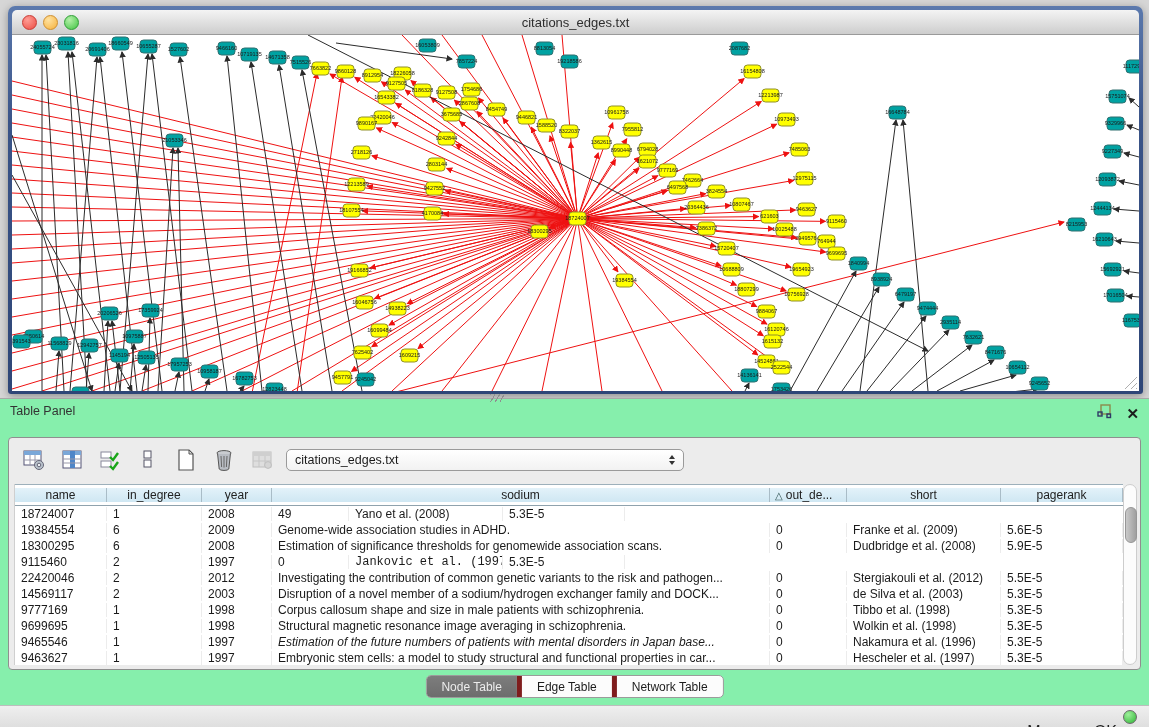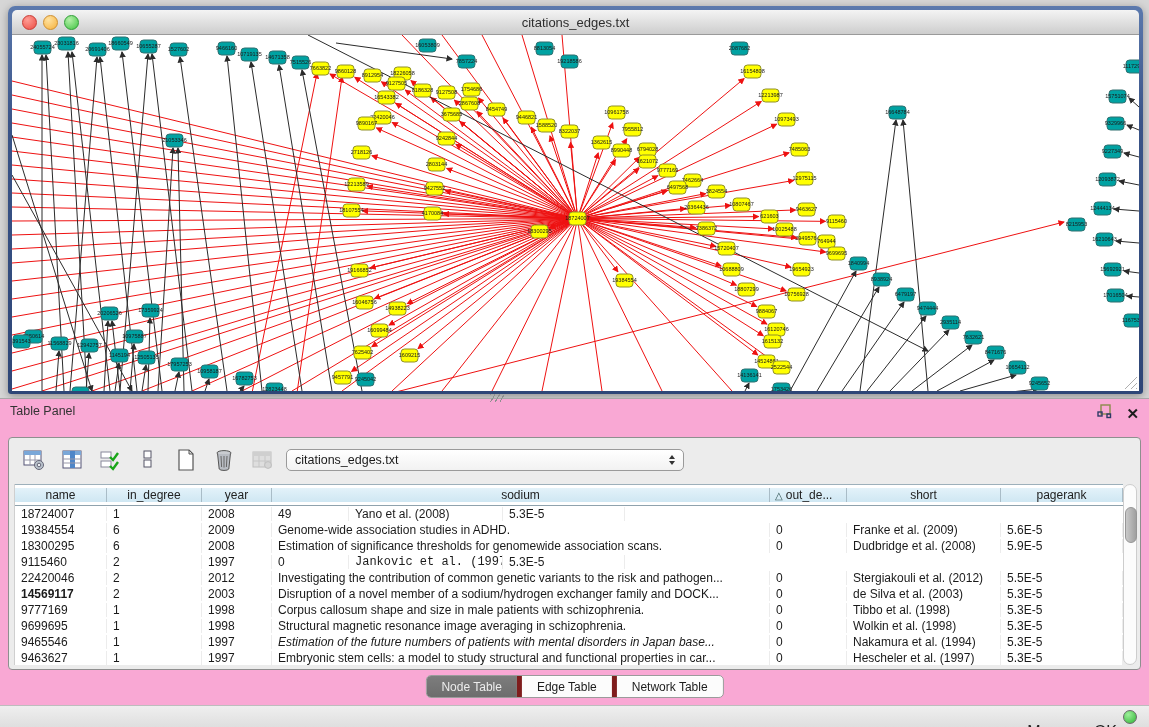--- a/index.html
+++ b/index.html
@@ -18,21 +18,21 @@
   .light.red{background:radial-gradient(circle at 35% 30%,#ff9d95,#ec4d43);border:1px solid #c93a34;}
   .light.yel{background:radial-gradient(circle at 35% 30%,#ffe2a0,#f6b13c);border:1px solid #cf8f2e;}
   .light.grn{background:radial-gradient(circle at 35% 30%,#b4f0a8,#41c444);border:1px solid #2f9e36;}
   .wtitle{flex:1;text-align:center;font-size:13px;color:#2e2e2e;}
   .gcanvas{position:relative;width:1127px;height:356px;background:#ffffff;overflow:hidden;}
   .corner-grip{position:absolute;right:2px;bottom:2px;width:14px;height:14px;
     background:repeating-linear-gradient(135deg,transparent 0 3px,#9a9a9a 3px 4px);
     clip-path:polygon(100% 0,100% 100%,0 100%);opacity:.8;}
   
   .tpanel{position:absolute;left:0;top:398px;width:1149px;height:329px;
-          background:#f9a8d4;border-top:1px solid #a8a8a8;}
+          background:#86efac;border-top:1px solid #a8a8a8;}
   .divider-grip{position:absolute;left:490px;top:-5px;width:14px;height:8px;
     background:repeating-linear-gradient(120deg,#8f8f8f 0 1px,transparent 1px 4px);}
   .tpanel-title{position:absolute;left:10px;top:5px;font-size:12.5px;color:#333;}
   .tpanel-btns{position:absolute;right:10px;top:5px;display:flex;gap:14px;align-items:center;}
   .close-x{font-size:15px;font-weight:bold;color:#1c1c1c;line-height:14px;cursor:default;}
   .tbox{position:absolute;left:8px;top:38px;width:1131px;height:231px;background:#ececec;
         border:1px solid #8f8f8f;border-radius:4px;}
   .tbar{position:absolute;left:0;top:0;height:44px;display:flex;align-items:center;padding-left:12px;gap:12px;}
   .tbtn{width:26px;height:26px;display:flex;align-items:center;justify-content:center;}
   .tbtn.disabled{opacity:.45;}
@@ -659,21 +659,21 @@
             <div class="trow">
               <div class="td" style="width: 92px;">22420046</div>
               <div class="td" style="width: 95px;">2</div>
               <div class="td" style="width: 70px;">2012</div>
               <div class="td" style="width: 498px;">Investigating the contribution of common genetic variants to the risk and pathogen...</div>
               <div class="td" style="width: 77px;">0</div>
               <div class="td" style="width: 154px;">Stergiakouli et al. (2012)</div>
               <div class="td" style="width: 122px;">5.5E-5</div>
             </div>
             <div class="trow">
-              <div class="td" style="width: 92px; font-weight: bold;">14569117</div>
+              <div class="td" style="width: 92px;">14569117</div>
               <div class="td" style="width: 95px;">2</div>
               <div class="td" style="width: 70px;">2003</div>
               <div class="td" style="width: 498px;">Disruption of a novel member of a sodium/hydrogen exchanger family and DOCK...</div>
               <div class="td" style="width: 77px;">0</div>
               <div class="td" style="width: 154px;">de Silva et al. (2003)</div>
               <div class="td" style="width: 122px;">5.3E-5</div>
             </div>
             <div class="trow">
               <div class="td" style="width: 92px;">9777169</div>
               <div class="td" style="width: 95px;">1</div>
@@ -691,21 +691,21 @@
               <div class="td" style="width: 77px;">0</div>
               <div class="td" style="width: 154px;">Wolkin et al. (1998)</div>
               <div class="td" style="width: 122px;">5.3E-5</div>
             </div>
             <div class="trow">
               <div class="td" style="width: 92px;">9465546</div>
               <div class="td" style="width: 95px;">1</div>
               <div class="td" style="width: 70px;">1997</div>
               <div class="td" style="width: 498px; font-style: italic;">Estimation of the future numbers of patients with mental disorders in Japan base...</div>
               <div class="td" style="width: 77px;">0</div>
-              <div class="td" style="width: 154px;">Nakamura et al. (1994)</div>
+              <div class="td" style="width: 154px;">Nakamura et al. (1996)</div>
               <div class="td" style="width: 122px;">5.3E-5</div>
             </div>
             <div class="trow">
               <div class="td" style="width: 92px;">9463627</div>
               <div class="td" style="width: 95px;">1</div>
               <div class="td" style="width: 70px;">1997</div>
               <div class="td" style="width: 498px;">Embryonic stem cells: a model to study structural and functional properties in car...</div>
               <div class="td" style="width: 77px;">0</div>
               <div class="td" style="width: 154px;">Hescheler et al. (1997)</div>
               <div class="td" style="width: 122px;">5.3E-5</div>

